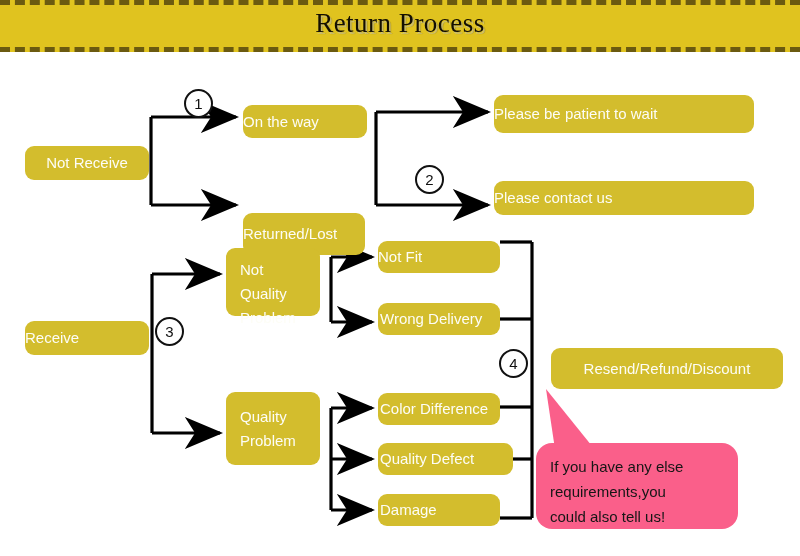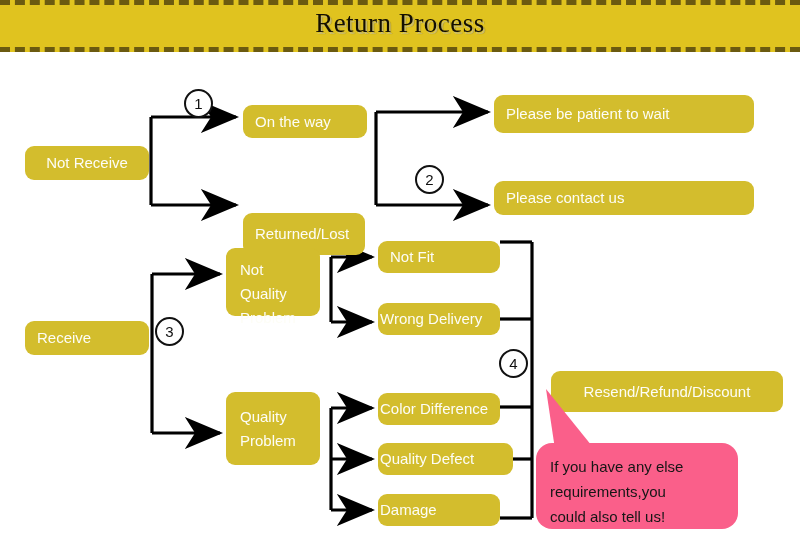--- a/index.html
+++ b/index.html
@@ -76,21 +76,21 @@
     color: #fdfdf6;
     font-size: 15px;
     line-height: 24px;
     box-sizing: border-box;
     white-space: nowrap;
     display: flex;
     align-items: center;
     z-index: 3;
   }
   .node.center { justify-content: center; }
-  .node.pad    { padding-left: 12px; }
+  .node.pad    { }
   .node.multi {
     display: block;
     white-space: normal;
     padding: 10px 0 0 14px;
     line-height: 24px;
   }
 
   
   .marker {
     position: absolute;
@@ -210,21 +210,21 @@
   <div class="node pad" style="left:378px; top:189px; width:122px; height:32px;">Not Fit</div>
 
   <div class="node pad" style="left:378px; top:251px; width:122px; height:32px; padding-left:2px;">Wrong Delivery</div>
 
   <div class="node pad" style="left:378px; top:341px; width:122px; height:32px; padding-left:2px;">Color Difference</div>
 
   <div class="node pad" style="left:378px; top:391px; width:135px; height:32px; padding-left:2px;">Quality Defect</div>
 
   <div class="node pad" style="left:378px; top:442px; width:122px; height:32px; padding-left:2px;">Damage</div>
 
-  <div class="node center" style="left:551px; top:296px; width:232px; height:41px;margin-top:23px;">Resend/Refund/Discount</div>
+  <div class="node center" style="left:551px; top:296px; width:232px; height:41px;">Resend/Refund/Discount</div>
 
   <div class="marker" style="left:184px; top:37px;">1</div>
   <div class="marker" style="left:415px; top:113px;">2</div>
   <div class="marker" style="left:155px; top:265px;">3</div>
   <div class="marker" style="left:499px; top:297px;">4</div>
 
   <div id="callout-bubble">
     <div>If you have any else</div>
     <div>requirements,you</div>
     <div>could also tell us!</div>

